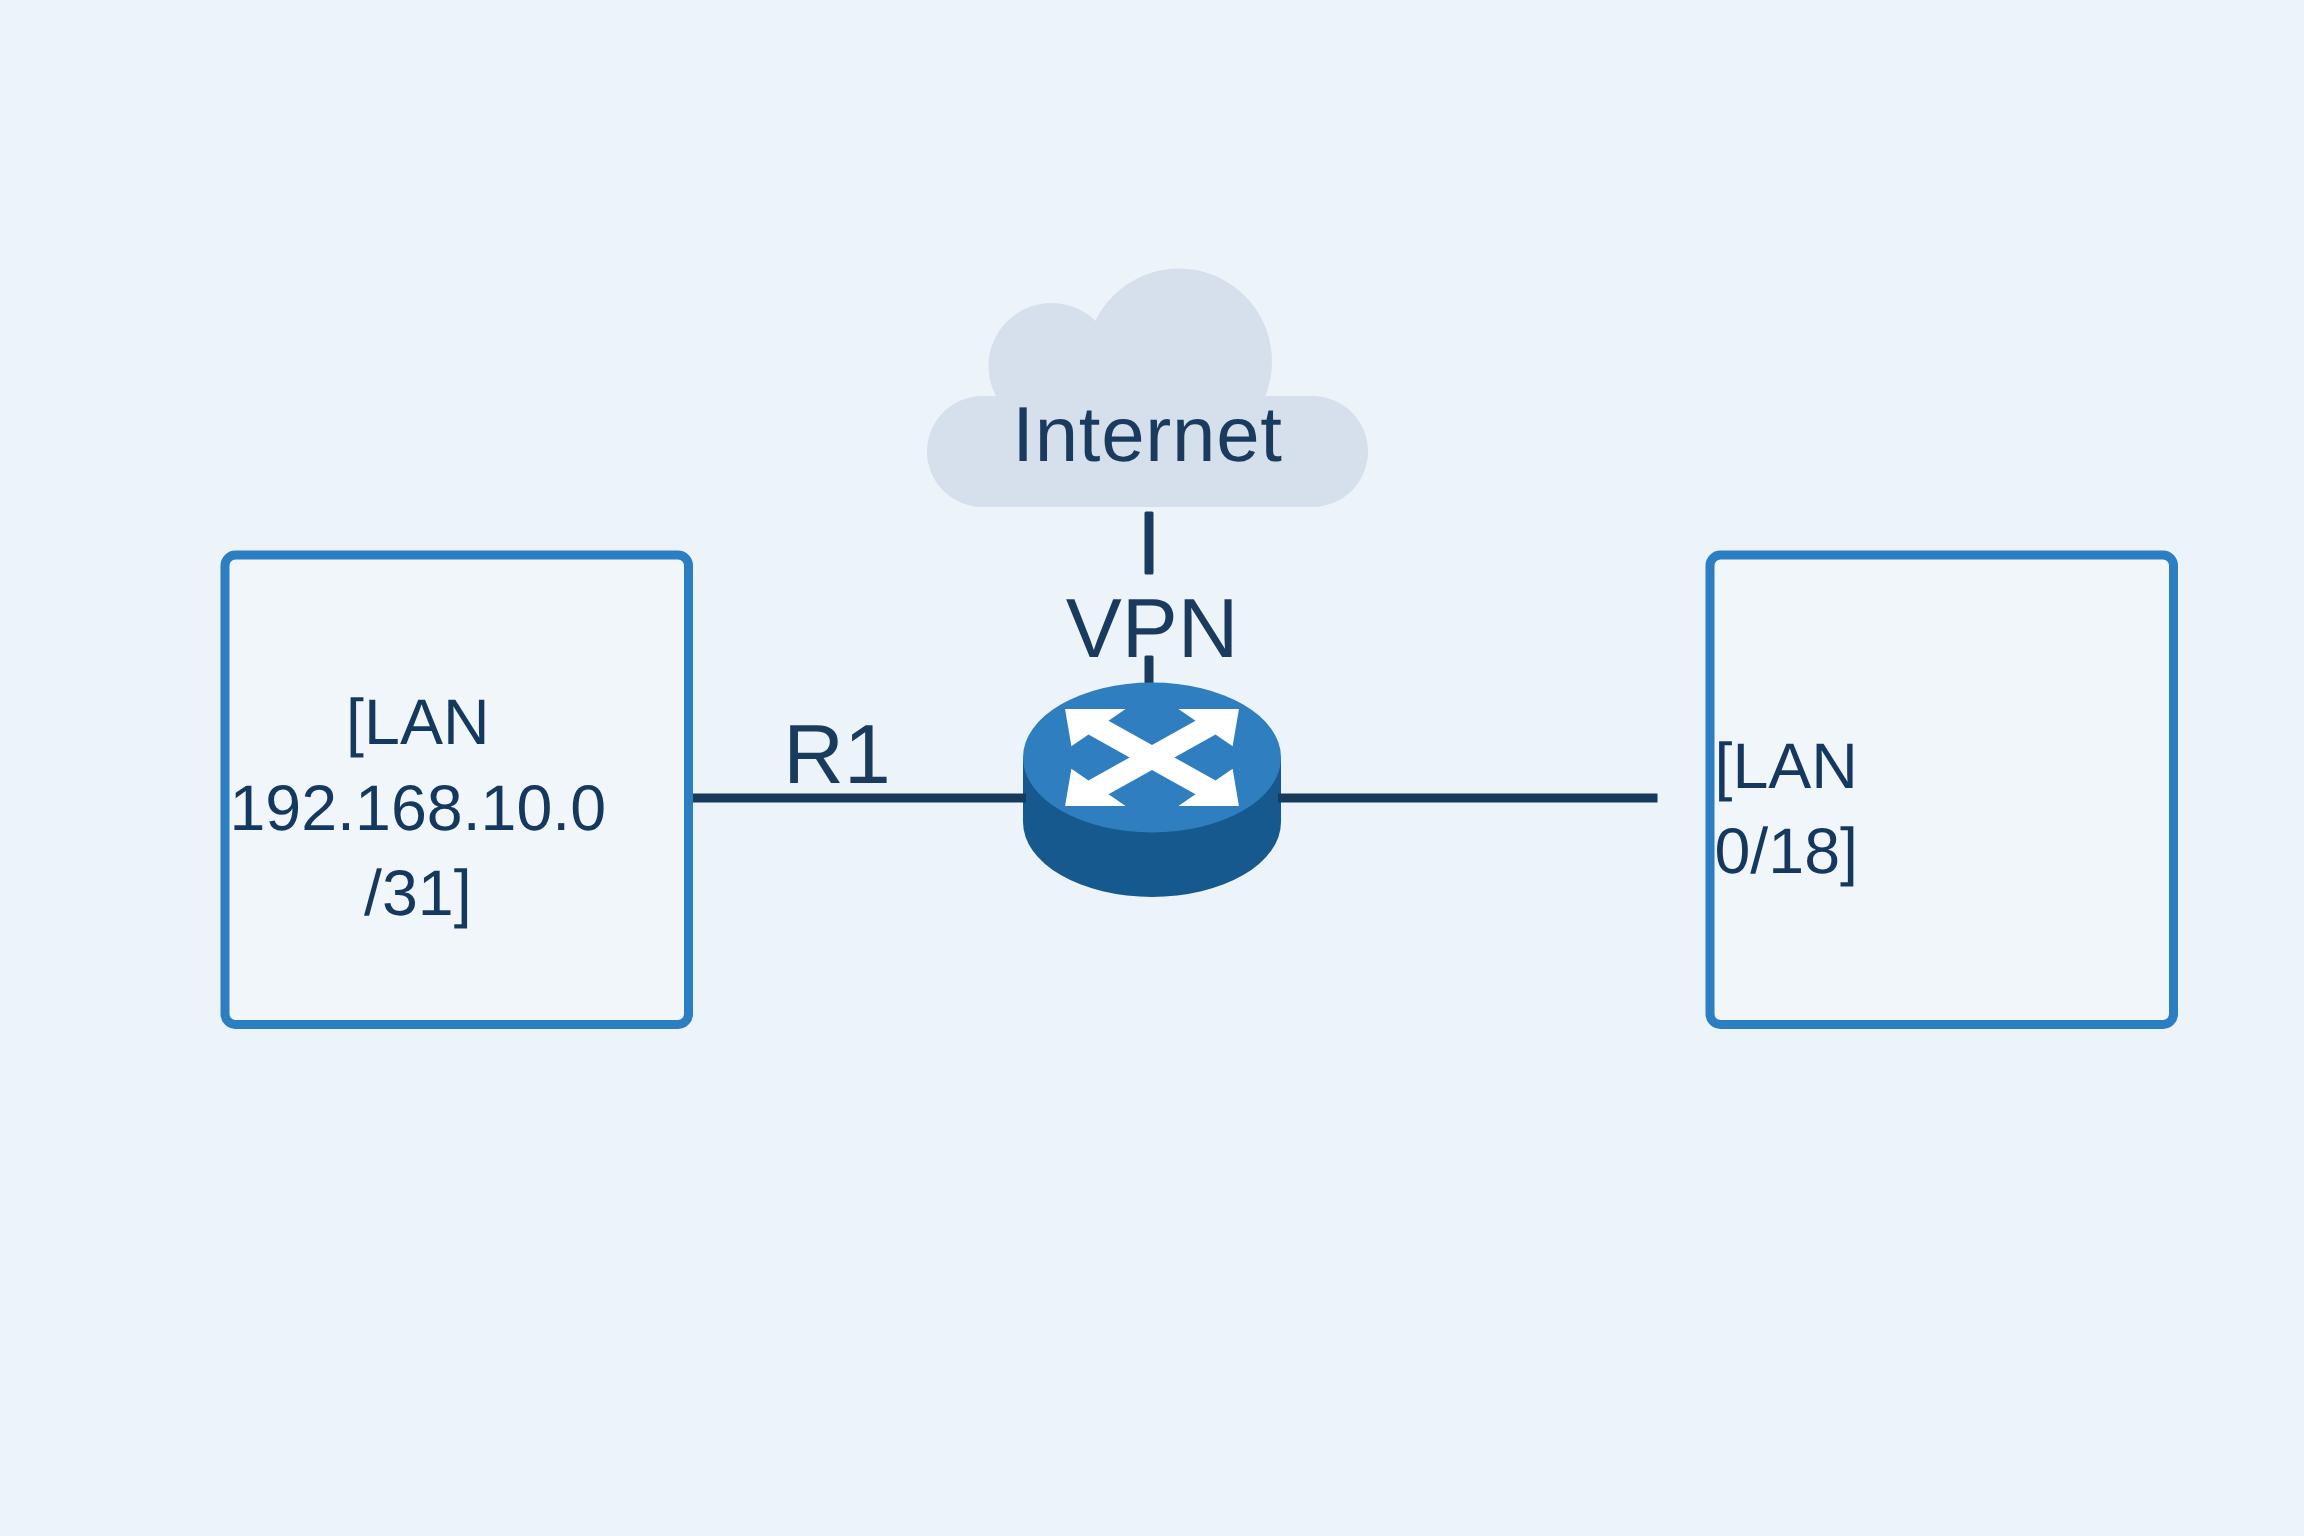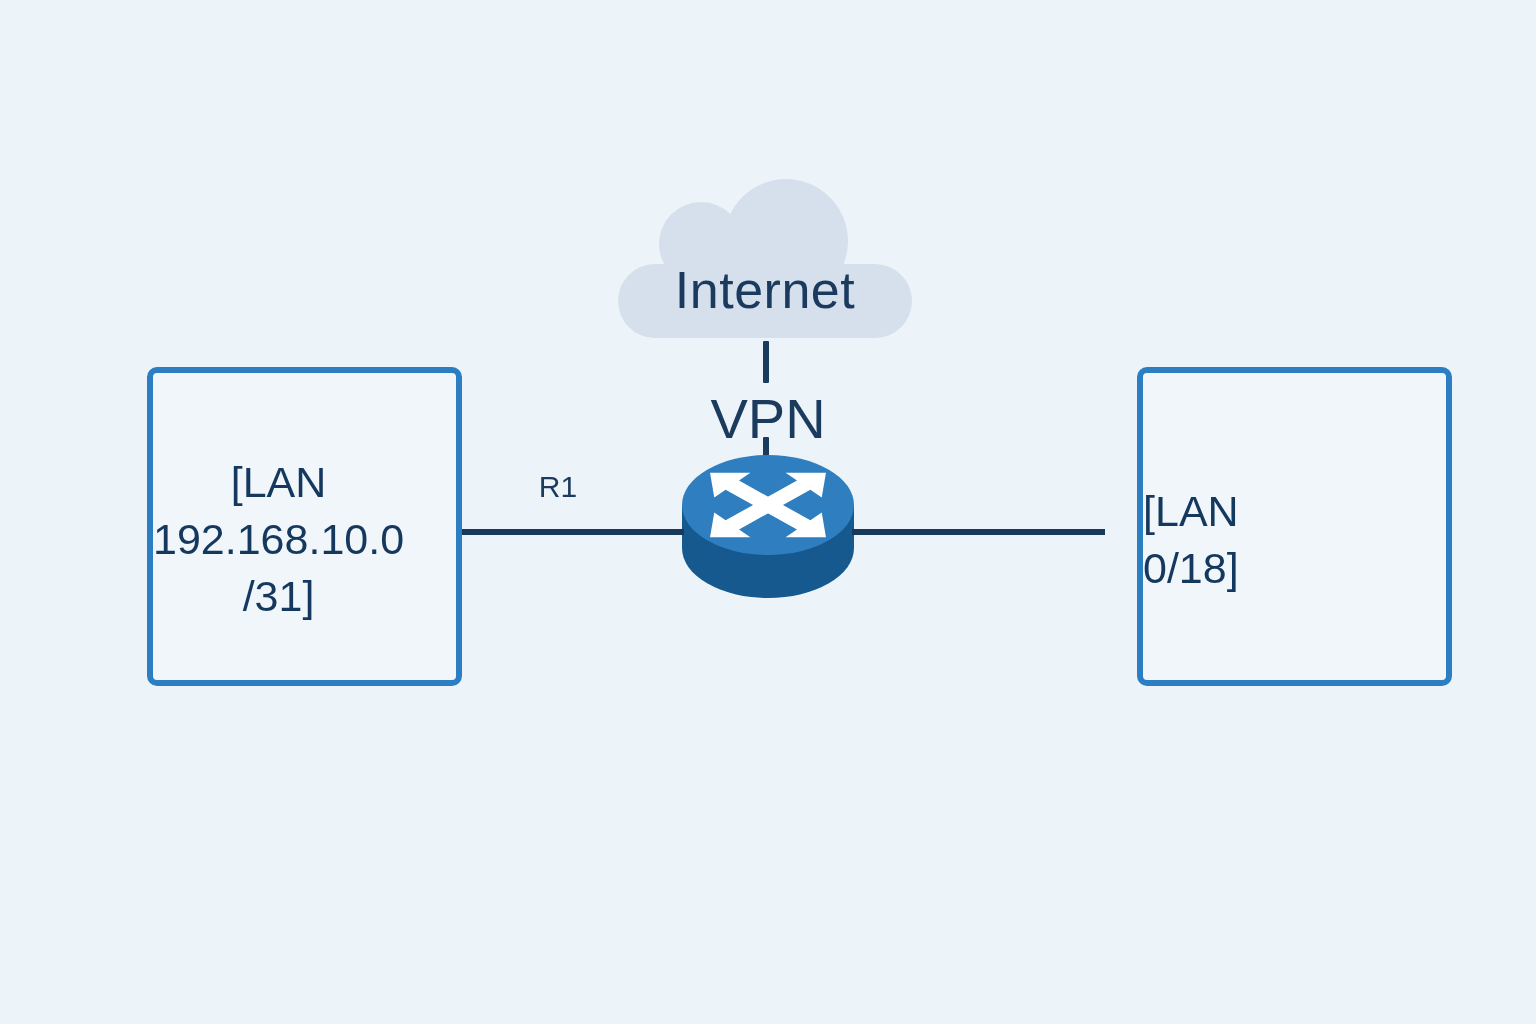--- a/index.html
+++ b/index.html
@@ -46,21 +46,21 @@
     height: 6px;
     background: #16395C;
     top: 529px;
   }
   #link-left-line  { left: 430px; width: 254px; }
   #link-right-line { left: 852px; width: 253px; }
 
   .link-label {
     top: 470px; width: 160px;
     text-align: center;
-    font-size: 30px;
+    font-size: 56px;
     font-weight: 500;
     color: #1B3B5E;
   }
   #link-left-label  { left: 478px; }
   #link-right-label { left: 905px; }
 
   
   #router-svg { left: 668px; top: 443px; width: 200px; height: 170px; }
 
   

